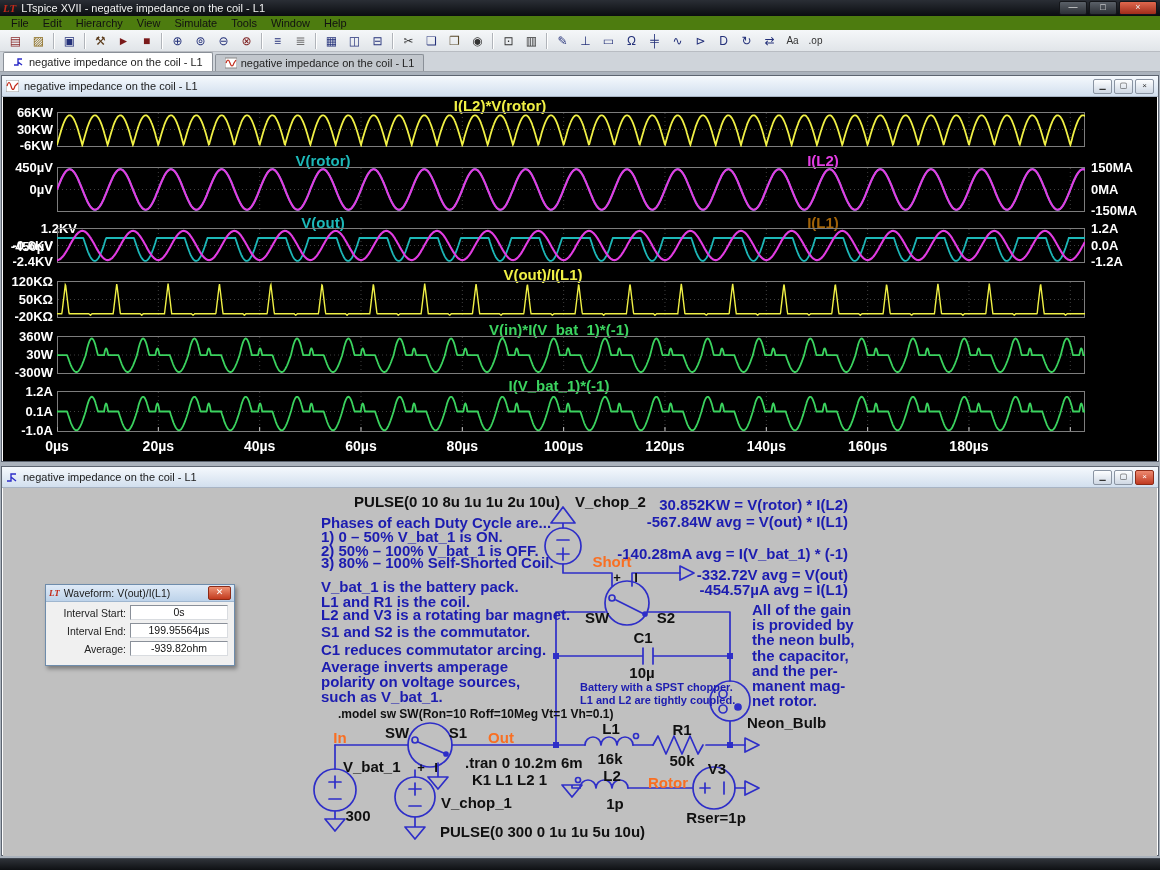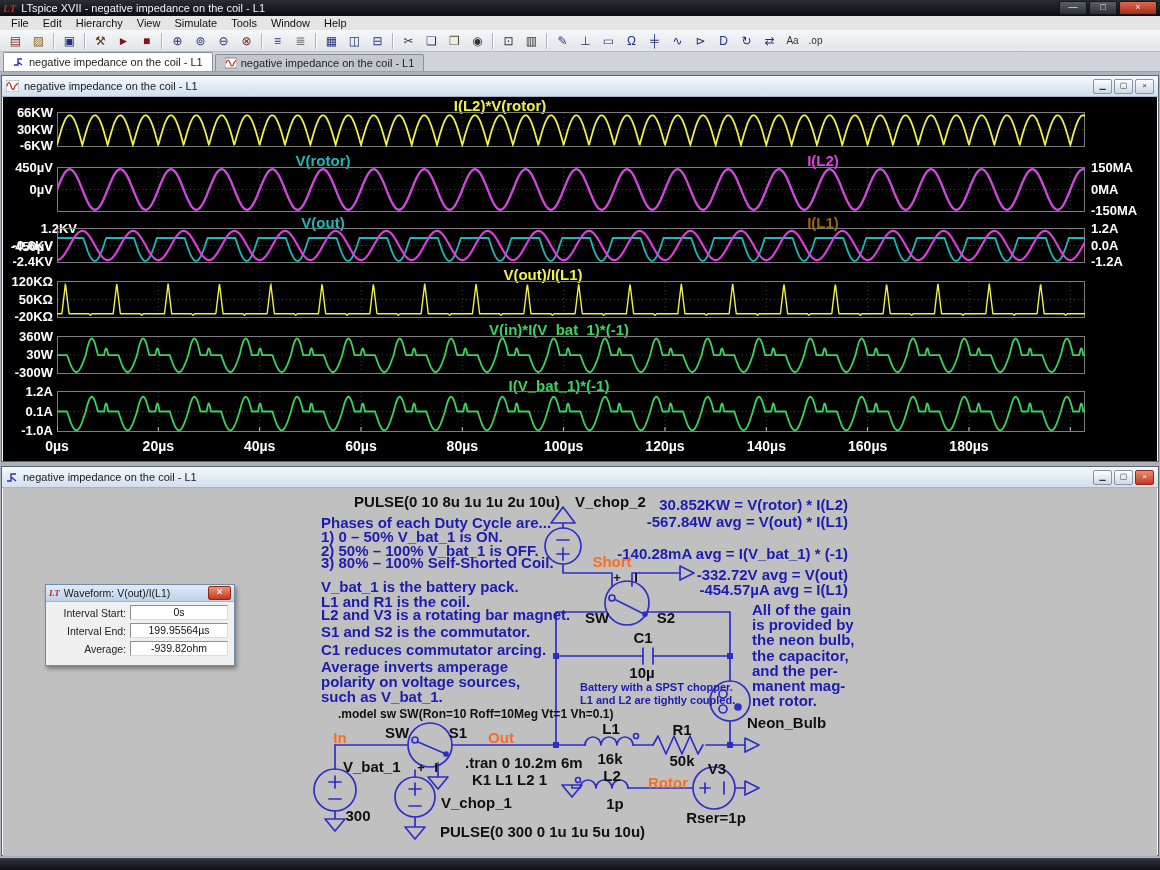--- a/index.html
+++ b/index.html
@@ -3,21 +3,21 @@
 <meta charset="utf-8">
 <style>
   html,body{margin:0;padding:0}
   body{width:1160px;height:870px;background:#0d0f13;font-family:"Liberation Sans",sans-serif;position:relative;overflow:hidden}
   
   .titlebar{position:absolute;left:0;top:0;width:1160px;height:16px;background:linear-gradient(#2a2e35,#0a0c10);color:#f2f2f2;font-size:11px;display:flex;align-items:center;z-index:5}
   .lt-logo{color:#c22a1a;font-weight:bold;font-style:italic;font-family:"Liberation Serif",serif;font-size:11px;margin:0 5px 0 3px}
   .winbtns{margin-left:auto;display:flex;gap:2px;padding-right:3px}
   .wbtn{width:26px;height:12px;font-size:9px;line-height:11px;text-align:center;color:#eee;background:linear-gradient(#5a6068,#2c3036);border:1px solid #14161a;border-radius:2px}
   .wbtn.close{background:linear-gradient(#e0684e,#a02c1a);width:36px}
-  .menubar{position:absolute;top:16px;left:0;width:1160px;height:14px;background:#e5e5e5;font-size:11px;color:#111;display:flex;align-items:center;padding-left:4px;box-sizing:border-box}
+  .menubar{position:absolute;top:16px;left:0;width:1160px;height:14px;background:#4d7c0f;font-size:11px;color:#111;display:flex;align-items:center;padding-left:4px;box-sizing:border-box}
   .menu-item{padding:0 7px}
   .toolbar{position:absolute;top:30px;left:0;width:1160px;height:22px;background:linear-gradient(#f5f7f9,#e1e5e9);border-bottom:1px solid #b8bcc2;display:flex;align-items:center;padding-left:4px;box-sizing:border-box}
   .tbtn{min-width:19px;height:18px;font-size:12px;line-height:18px;text-align:center;margin:0 1px;padding:0 1px}
   .tsep{width:1px;height:16px;background:#b0b4ba;border-right:1px solid #fff;margin:0 3px}
   .tabbar{position:absolute;top:52px;left:0;width:1160px;height:20px;background:#cfd4da;display:flex;align-items:flex-end;padding-left:3px;box-sizing:border-box;border-bottom:1px solid #9aa0a8}
   .tab{display:flex;align-items:center;gap:4px;padding:0 9px;font-size:11px;color:#222;border:1px solid #8a9098;border-bottom:none;border-radius:2px 2px 0 0;margin-right:2px}
   .tab.active{background:#fff;height:18px}
   .tab.inactive{background:#c2c7cd;height:16px}
   
   .mdi{position:absolute;top:72px;left:0;width:1160px;height:786px;background:#aab2bc}

